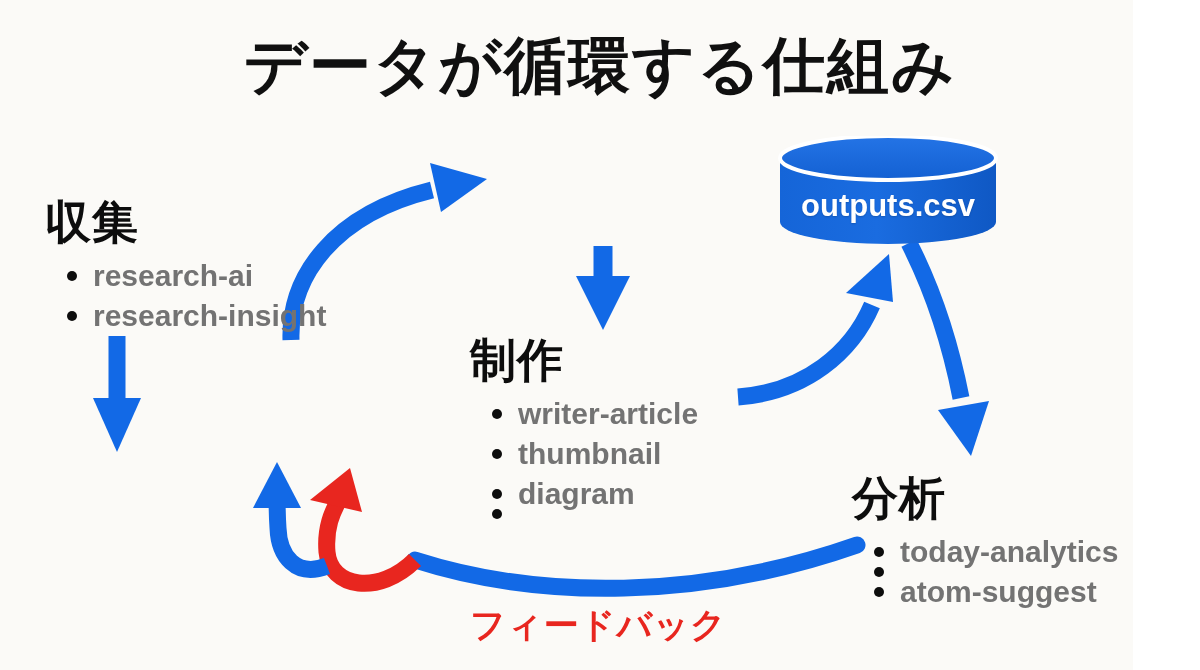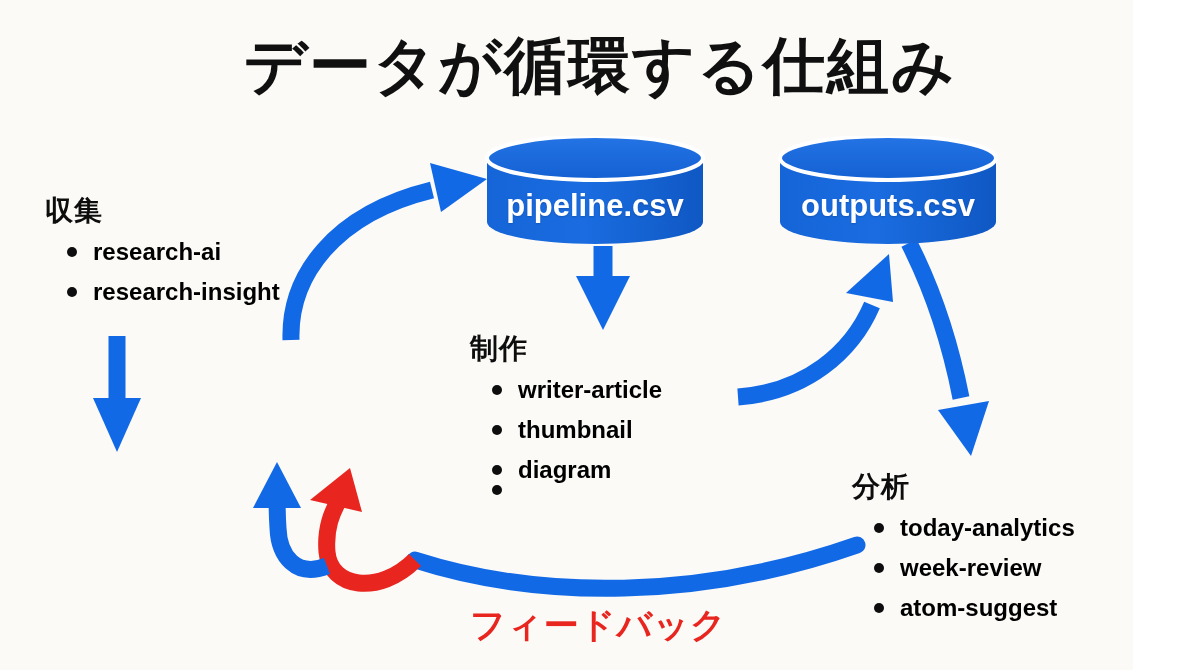--- a/index.html
+++ b/index.html
@@ -46,38 +46,38 @@
     letter-spacing: 2px;
     color: #101010;
     white-space: nowrap;
   }
 
   
   .group-block { position: absolute; }
   .group-heading {
     font-family: "DejaVu Sans", "Liberation Sans", sans-serif;
     font-weight: 700;
-    font-size: 28px;
+    font-size: 46px;
     color: #0d0d0d;
     letter-spacing: 1px;
     margin: 0 0 2px 0;
     white-space: nowrap;
   }
   .bullet-list {
     list-style: none;
     margin: 0;
     padding: 0 0 0 22px;
   }
   .bullet-list li {
     position: relative;
     font-family: "Liberation Sans", "DejaVu Sans", sans-serif;
     font-weight: 700;
-    font-size: 24px;
+    font-size: 30px;
     line-height: 40px;
-    color: #000000;
+    color: #737373;
     white-space: nowrap;
     padding-left: 26px;
   }
   .bullet-list li .bullet-dot {
     position: absolute;
     left: 0;
     top: 50%;
     width: 10px;
     height: 10px;
     margin-top: -5px;
@@ -182,28 +182,20 @@
 
       <path d="M327,566 C296,578 279,556 278,528 C277,514 277,500 277,490" stroke="#1269e6" stroke-width="17" fill="none" stroke-linecap="butt"></path>
       <path d="M277,462 L253,508 L301,508 Z" fill="#1269e6"></path>
     </g>
   </svg>
 
   <div class="layer">
 
     <div id="page-title">データが循環する仕組み</div>
 
-    <div class="cylinder" id="db-pipeline">
-      <svg class="cyl-svg" width="224" height="108" viewBox="0 0 224 108">
-        <path d="M4,22 L4,86 A108,22 0 0 0 220,86 L220,22 Z" fill="url(#cylBodyGrad)"></path>
-        <ellipse cx="112" cy="22" rx="108" ry="22" fill="url(#cylTopGrad)"></ellipse>
-        <ellipse cx="112" cy="22" rx="108" ry="22" fill="none" stroke="#ffffff" stroke-width="4"></ellipse>
-      </svg>
-      <div class="cyl-label">pipeline.csv</div>
-    </div>
 
     <div class="cylinder" id="db-outputs">
       <svg class="cyl-svg" width="224" height="108" viewBox="0 0 224 108">
         <path d="M4,22 L4,86 A108,22 0 0 0 220,86 L220,22 Z" fill="url(#cylBodyGrad)"></path>
         <ellipse cx="112" cy="22" rx="108" ry="22" fill="url(#cylTopGrad)"></ellipse>
         <ellipse cx="112" cy="22" rx="108" ry="22" fill="none" stroke="#ffffff" stroke-width="4"></ellipse>
       </svg>
       <div class="cyl-label">outputs.csv</div>
     </div>
 
@@ -223,21 +215,21 @@
         <li><span class="bullet-dot"></span><span>thumbnail</span></li>
         <li><span class="bullet-dot"></span><span>diagram</span></li>
         <li><span class="bullet-dot"></span></li>
       </ul>
     </div>
 
     <div class="group-block" id="group-analyze">
       <div class="group-heading">分析</div>
       <ul class="bullet-list">
         <li><span class="bullet-dot"></span><span>today-analytics</span></li>
-        <li><span class="bullet-dot"></span><span>week-review</span></li>
+        <li><span class="bullet-dot"></span></li>
         <li><span class="bullet-dot"></span><span>atom-suggest</span></li>
       </ul>
     </div>
 
     <div id="feedback-caption">フィードバック</div>
 
   </div>
 </div>
 
 </body></html>

